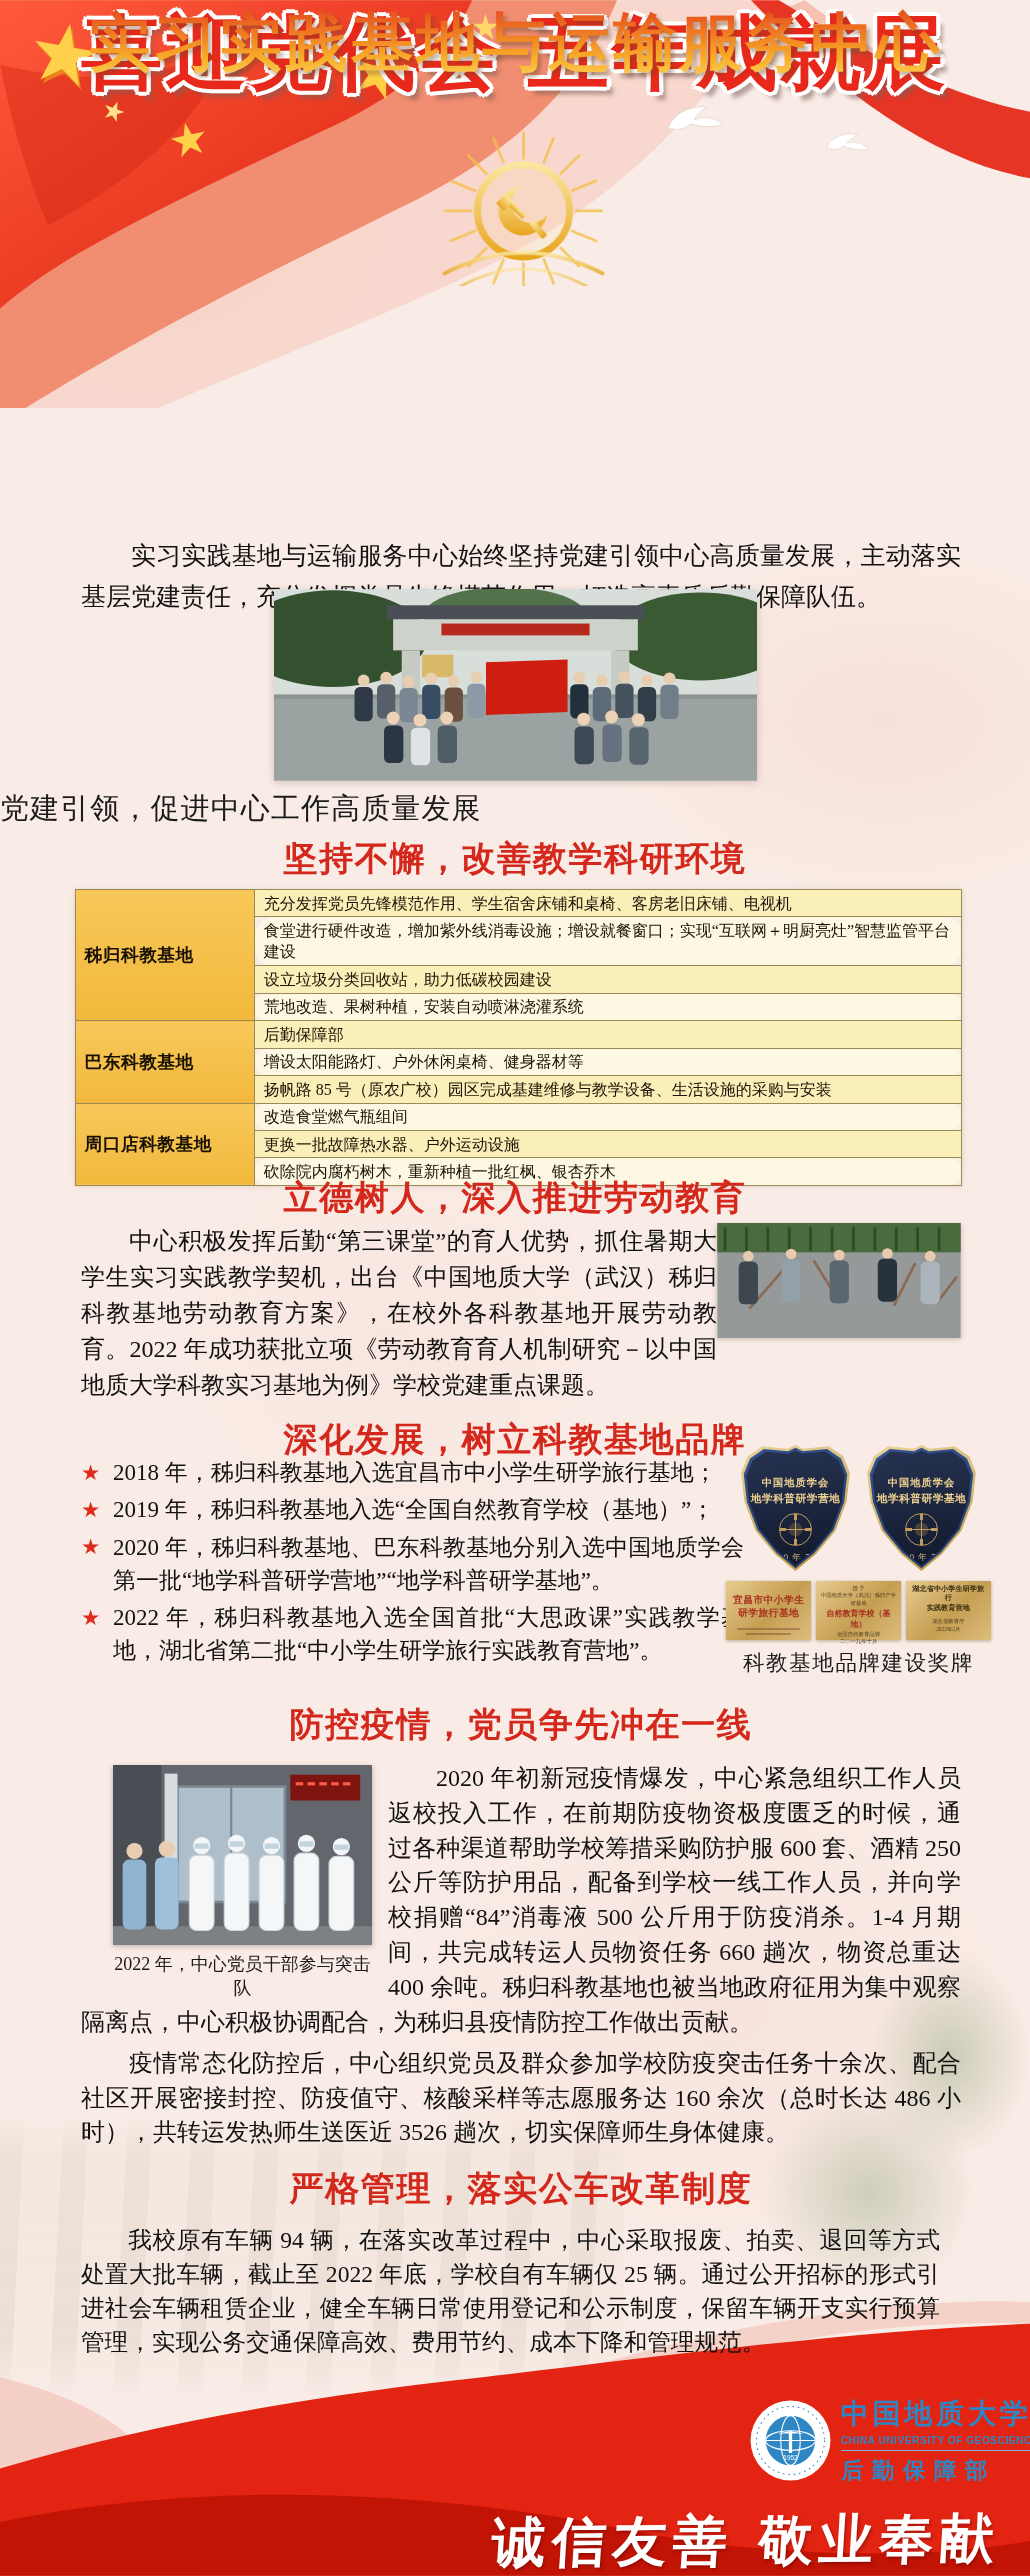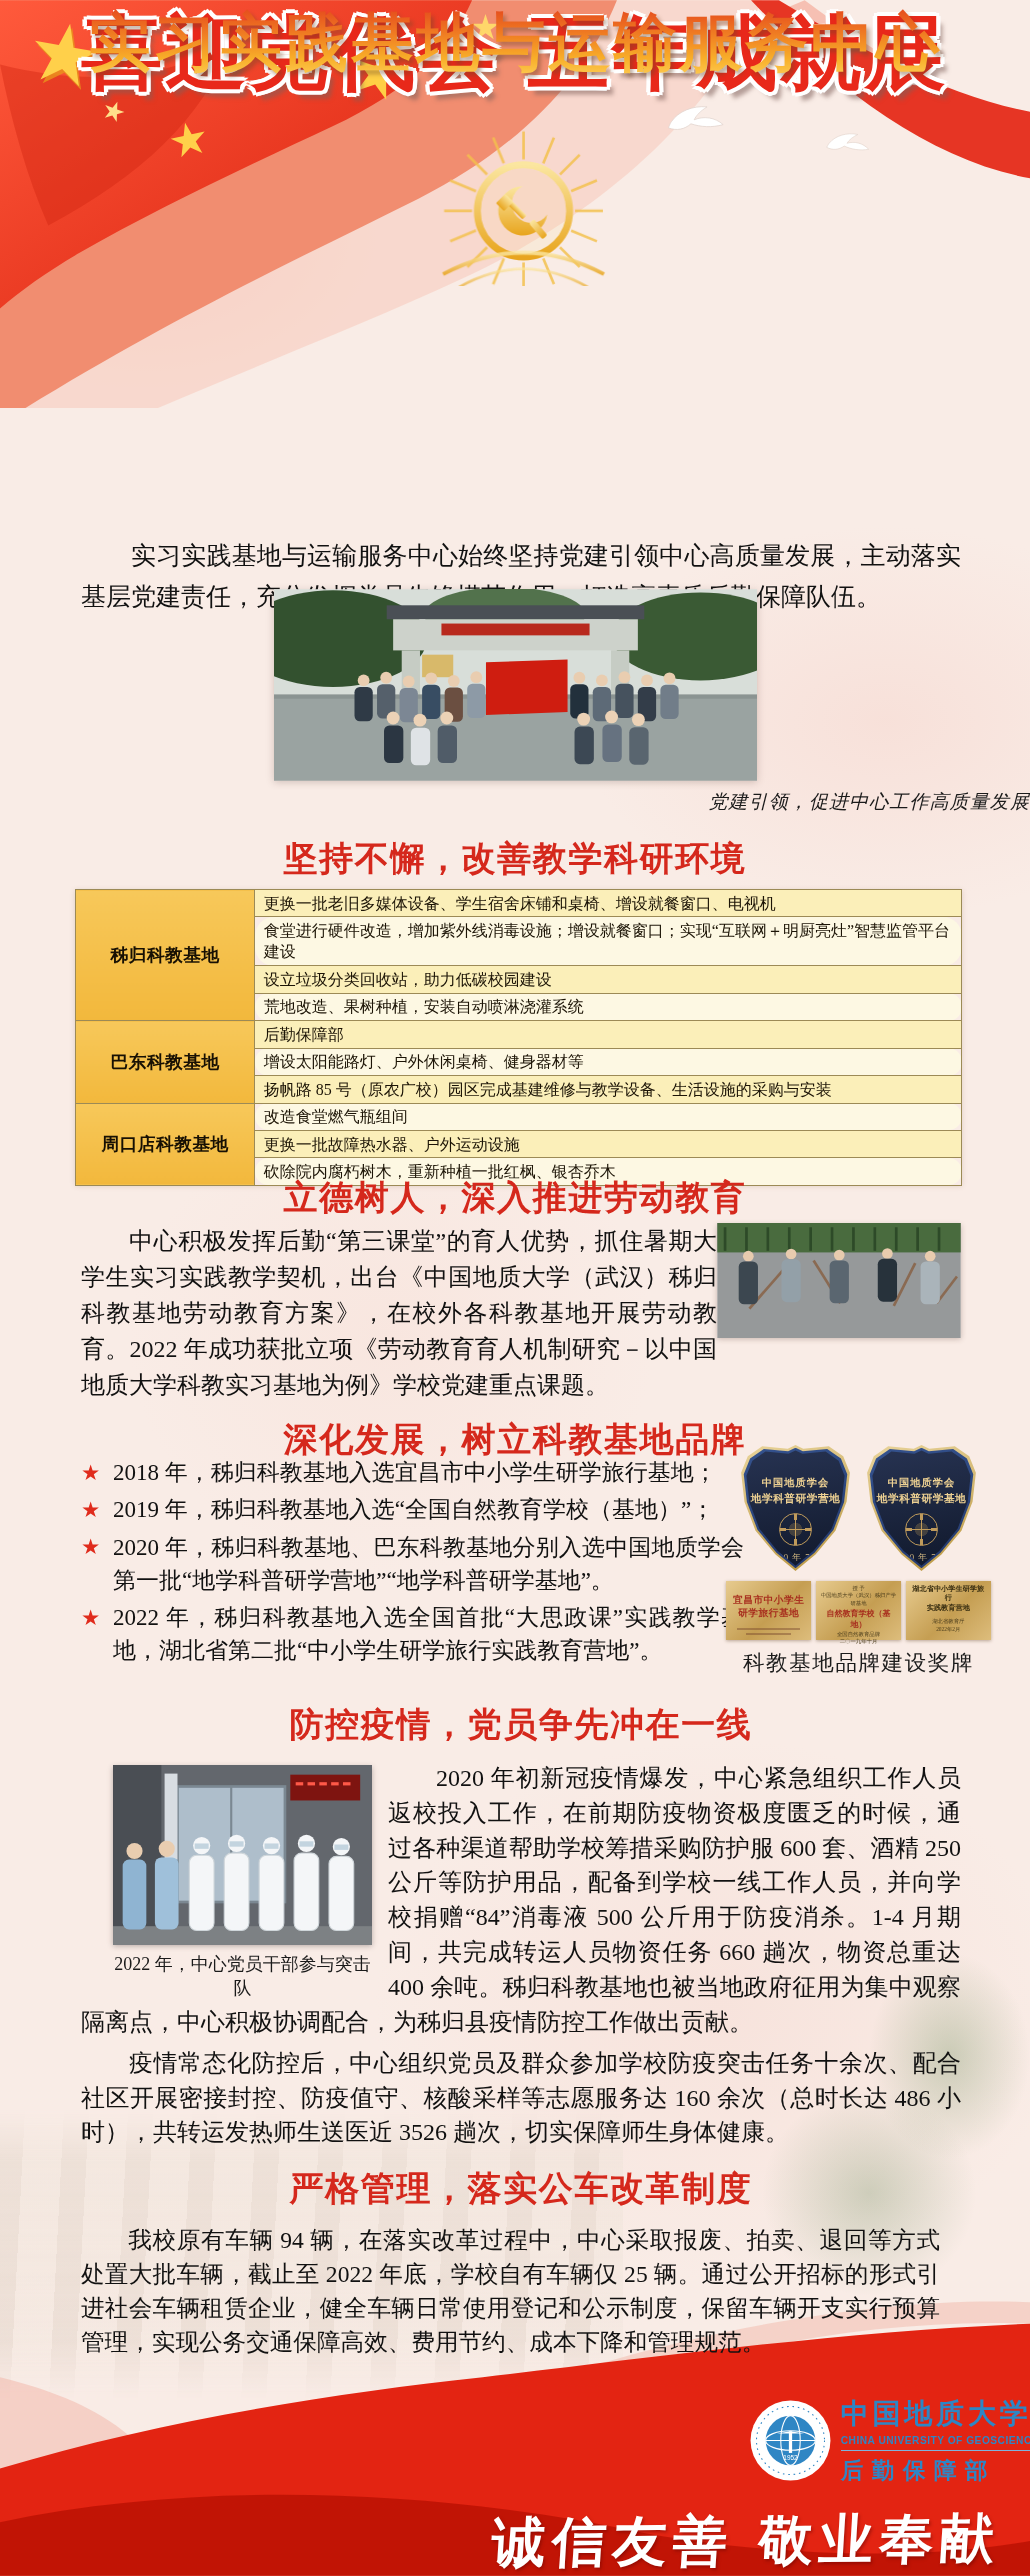--- a/index.html
+++ b/index.html
@@ -29,34 +29,34 @@
     font-size:63px;letter-spacing:2.7px;white-space:nowrap;
     background:linear-gradient(180deg,#e23c1c 0%,#ef7a22 38%,#f8ae29 68%,#ffd967 100%);
     -webkit-background-clip:text;background-clip:text;color:transparent;
     filter:drop-shadow(3.8px 4.8px 2.1px rgba(110,70,40,.45));
   }
   .sec-head{
     font-family:"Liberation Sans",sans-serif;font-weight:900;
     font-size:34px;letter-spacing:1.6px;color:#d5281c;text-align:center;white-space:nowrap;
   }
   .para{font-size:24px;line-height:1.45;text-align:justify;text-indent:2em;}
-  .photo-cap{font-size:19px;color:#1b1b1b;text-align:right;letter-spacing:1.1px;font-style:italic;}
+  .photo-cap{font-size:29px;color:#1b1b1b;text-align:left;letter-spacing:1.1px;}
   
   .intro{left:81px;top:511px;width:880px;font-size:25px;line-height:1.62;z-index:2;}
   .photo1{left:274px;top:589px;width:483px;height:192px;z-index:2;box-shadow:0 1.6px 7.5px rgba(90,60,50,.25);}
   .cap1{left:0;right:0;top:789px;z-index:2;}
   .h1{left:0;right:0;top:836px;z-index:2;}
   
   .btable{left:75px;top:889px;width:887px;z-index:2;border-collapse:collapse;
     border:1.6px solid #8f7f4e;box-shadow:0 1.1px 5.4px rgba(120,90,60,.2);}
   .btable td{border:1.1px solid #9c8a56;padding:2.7px 8.6px;vertical-align:middle;}
   .btable td.base{
     width:161px;background:linear-gradient(180deg,#f7c85a,#f2b83c);
     font-family:"Liberation Sans",sans-serif;font-weight:700;
-    font-size:17.7px;text-align:center;color:#171003;letter-spacing:0.5px;}
+    font-size:17.7px;text-align:left;color:#171003;letter-spacing:0.5px;}
   .btable td.item{font-size:16px;line-height:1.32;color:#1c1406;}
   .btable td.rowA{background:#fbefb9;}
   .btable td.rowB{background:#fdf8e3;border-radius:19px;}
   
   .h2x{left:0;right:0;top:1175px;z-index:2;}
   .sec2{left:81px;top:1223px;width:880px;z-index:2;}
   .fig2{float:right;width:244px;margin:3.2px 0 3.2px 14px;}
   .fig2 .ph{width:244px;height:115px;box-shadow:0 1.6px 5.4px rgba(90,60,50,.3);}
   .fig2 .cl{font-size:20.4px;line-height:1.45;text-align:center;color:#1b1b1b;}
   .sec2 .para{font-size:24px;line-height:1.5;}
@@ -295,21 +295,21 @@
     </g>
   </svg>
 </div>
 <div class="abs photo-cap cap1">党建引领，促进中心工作高质量发展</div>
 
 <div class="abs sec-head h1">坚持不懈，改善教学科研环境</div>
 <table class="abs btable">
   <tbody>
     <tr>
         <td class="base" rowspan="4">秭归科教基地</td>
-        <td class="item rowA">更换一批老旧多媒体设备、学生宿舍床铺和桌椅、增设就餐窗口、电视机</td>
+        <td class="item rowA">充分发挥党员先锋模范作用、学生宿舍床铺和桌椅、客房老旧床铺、电视机</td>
       </tr>
     <tr>
         <td class="item rowB">食堂进行硬件改造，增加紫外线消毒设施；增设就餐窗口；实现“互联网＋明厨亮灶”智慧监管平台建设</td>
       </tr>
     <tr>
         <td class="item rowA">设立垃圾分类回收站，助力低碳校园建设</td>
       </tr>
     <tr>
         <td class="item rowB">荒地改造、果树种植，安装自动喷淋浇灌系统</td>
       </tr>

